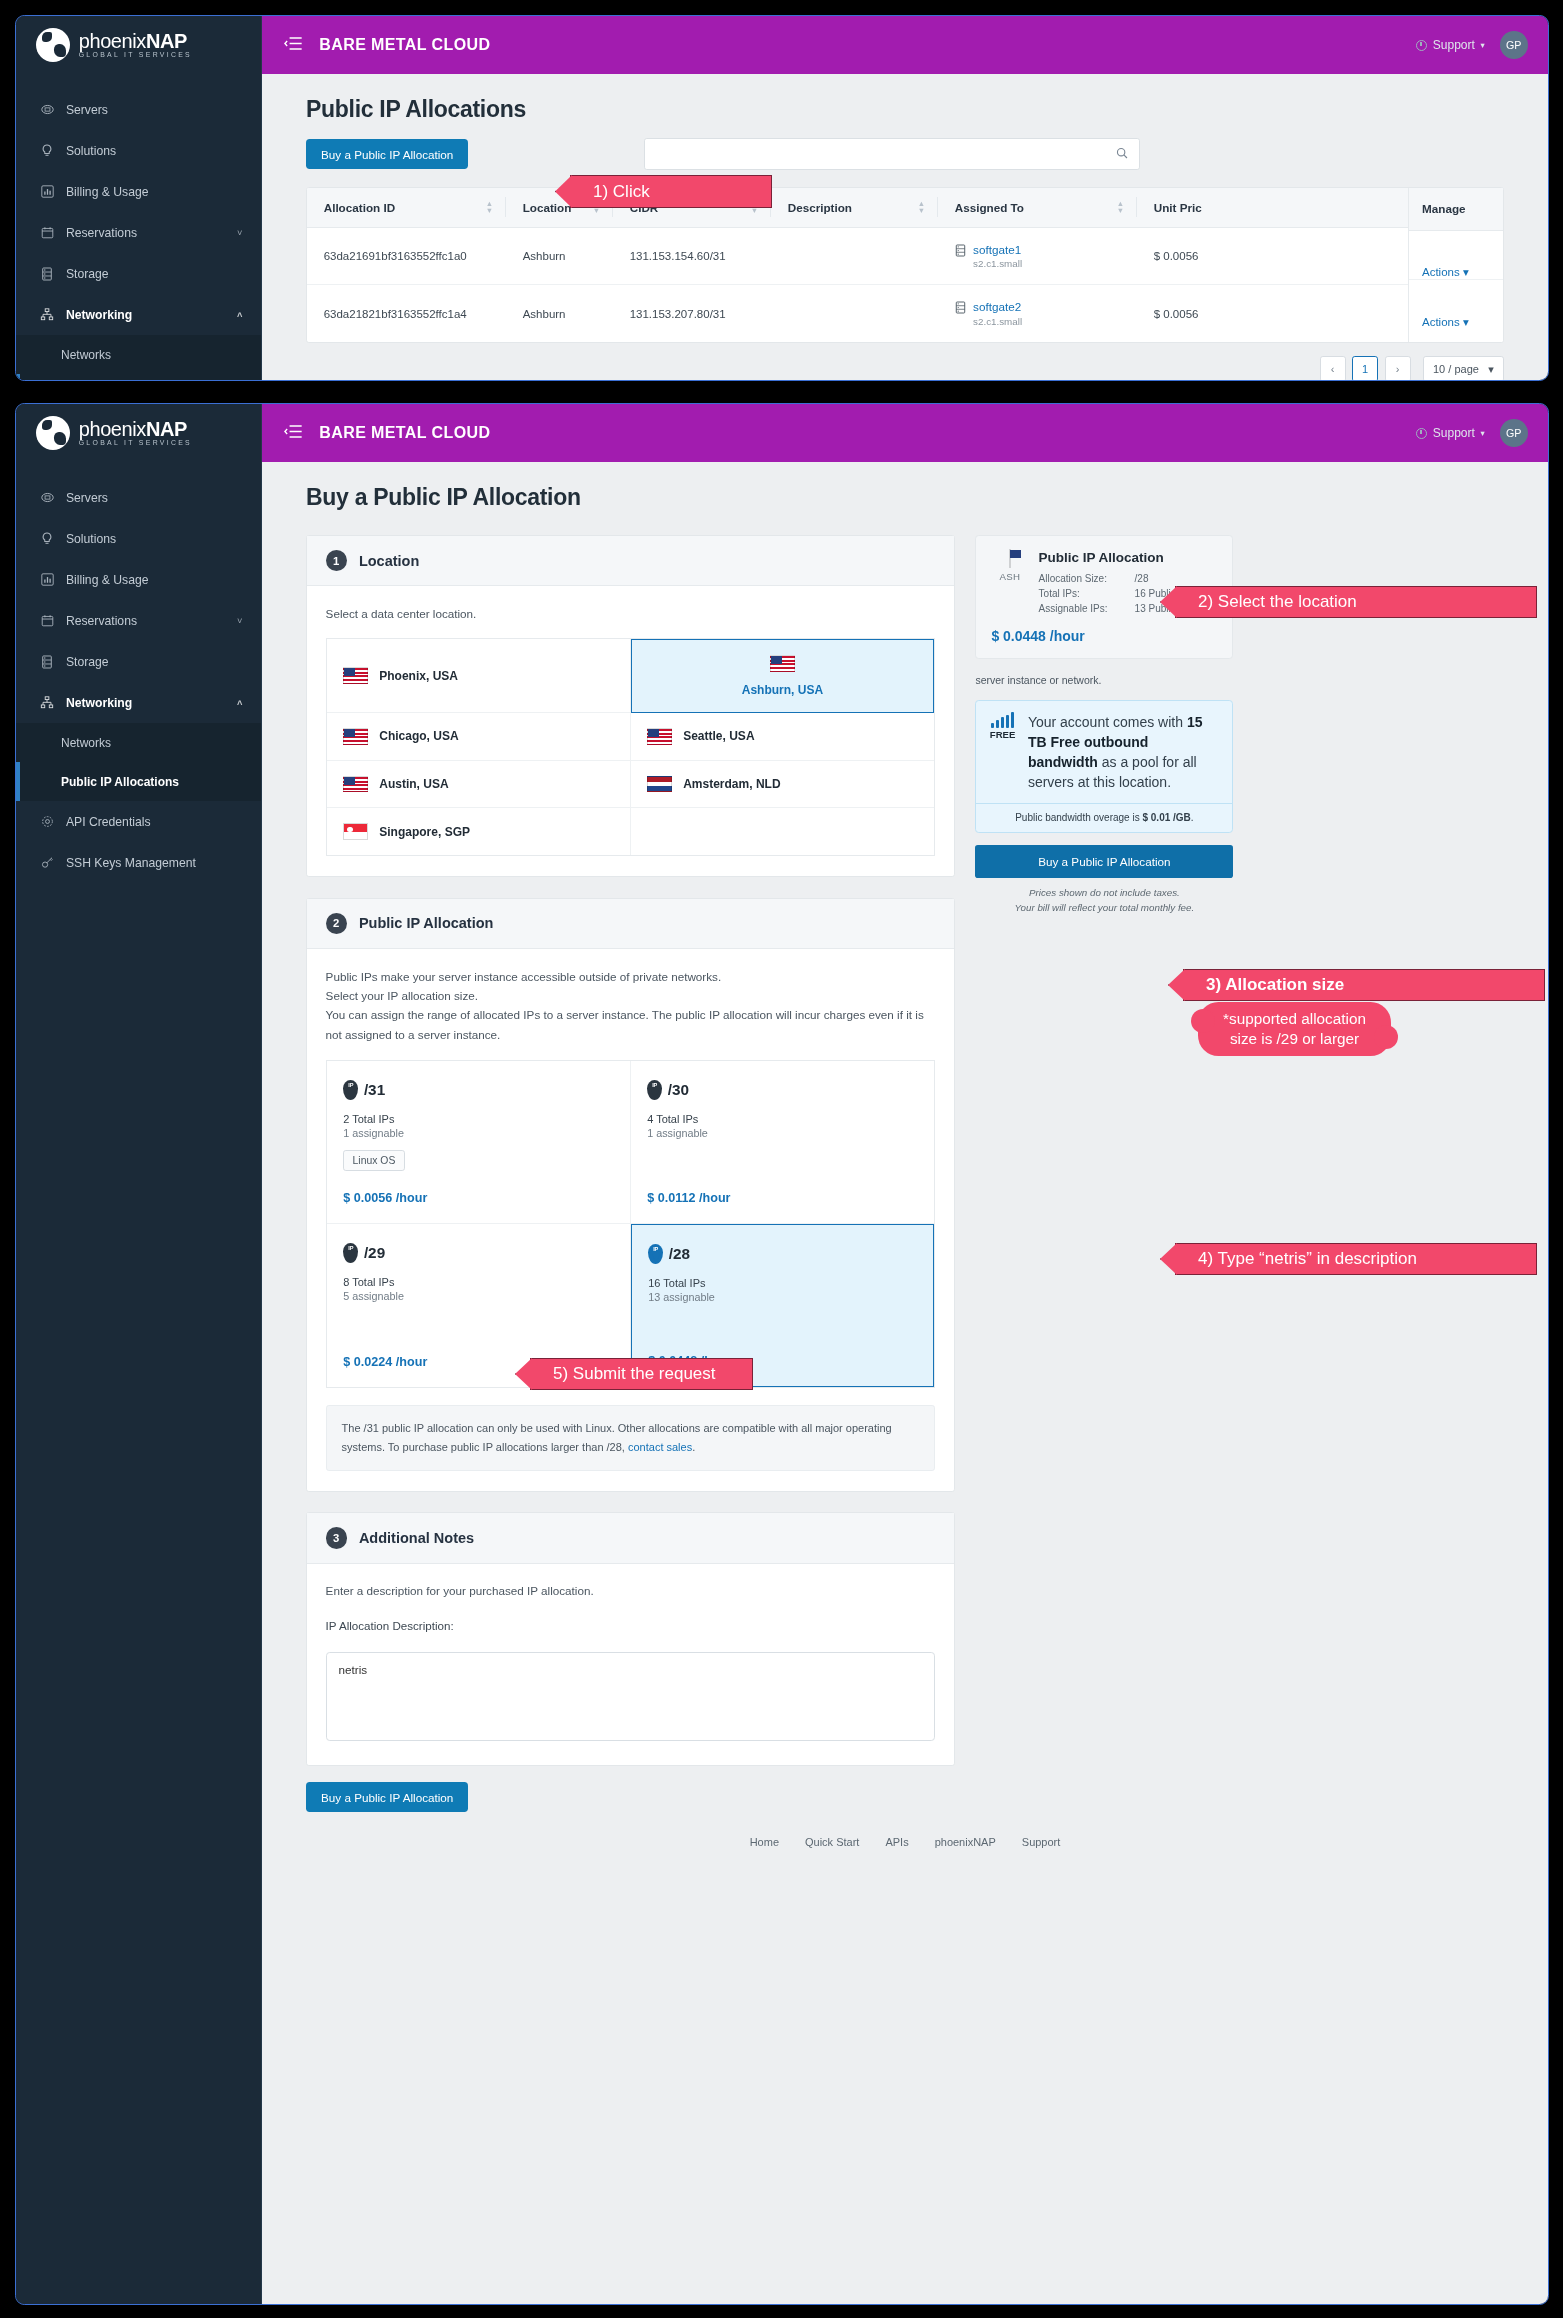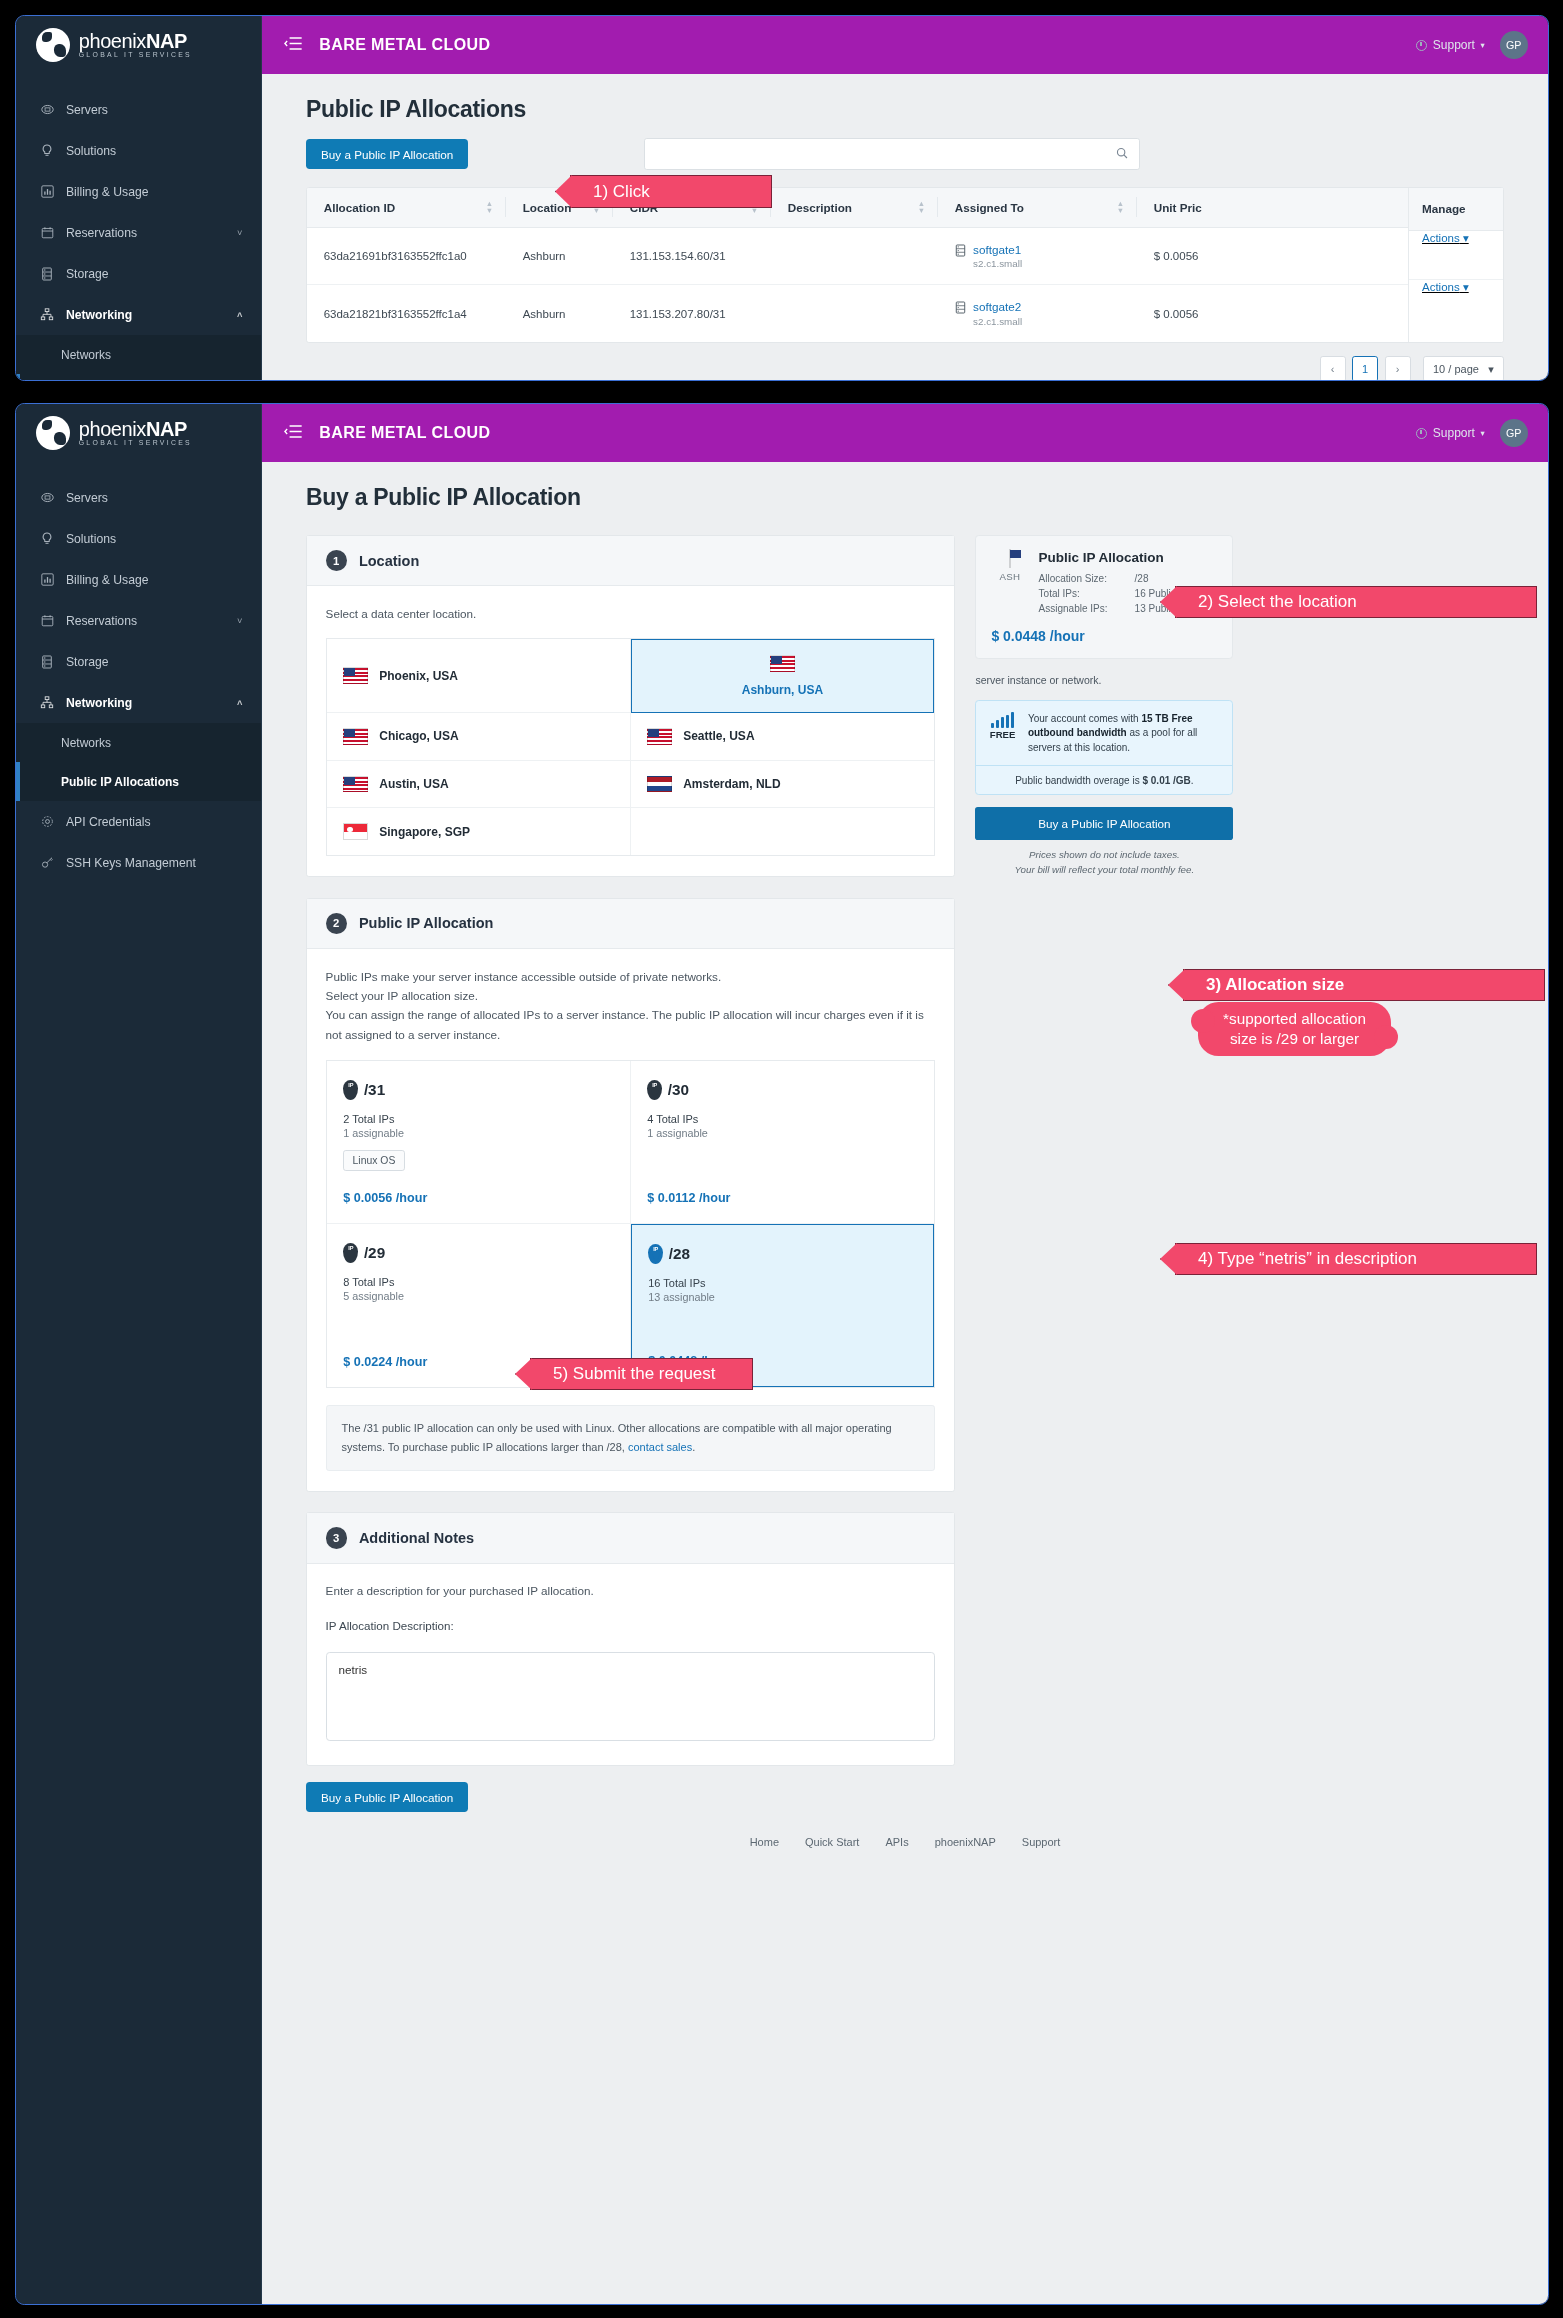--- a/index.html
+++ b/index.html
@@ -195,23 +195,22 @@
   .manage-col {
     position: absolute; right: 0; top: 0; bottom: 0; width: 95px;
     background: #fff; border-left: 0.9px solid #e6eaed;
   }
   .manage-col .mh {
     height: 43px; background: #f5f7f9; border-bottom: 0.9px solid #e6eaed;
     font-size: 11.7px; font-weight: 700; color: #2a3643;
     display:flex; align-items:center; padding-left: 13px;
   }
   .manage-col .mr {
-    height: 49px; display:flex; align-items:flex-start; padding-left: 13px;
+    height: 49px; display:flex; align-items:flex-end; padding-left: 13px;
     border-bottom: 0.9px solid #eef1f3;
-    text-decoration: underline;
   }
   .manage-col .mr:last-child { border-bottom:none; }
 
   .pager {
     display: flex; justify-content: flex-end; align-items: center;
     gap: 6.5px; margin: 13px 44px 0 0;
   }
   .pg-btn {
     width: 26px; height: 26px; border: 0.9px solid #d8dde2;
     background: #fff; border-radius: 2.8px; color: #76828d;
@@ -374,21 +373,21 @@
   }
   .free-box {
     border: 0.9px solid #bfe2f5; background: #e8f5fd; border-radius: 3.7px;
     margin-top: 12px;
   }
   .free-top { display:flex; gap: 9.3px; padding: 10.2px 10.2px; align-items:flex-start;}
   .free-ic { width: 32px; flex:none; text-align:center; }
   .bars { display:flex; align-items:flex-end; gap:1.9px; height:16px; justify-content:center;}
   .bars i { width:3.2px; background:#1572b6; display:block; border-radius:0.9px;}
   .free-word { font-size: 9.6px; font-weight: 700; color:#1d2a35; margin-top:1.9px;}
-  .free-txt { font-size: 10px; color: #33404b; line-height: 1.45; }
+  .free-txt { font-size: 14px; color: #33404b; line-height: 1.45; }
   .free-txt b { color:#16222c; }
   .free-bot {
     border-top: 0.9px solid #bfe2f5; padding: 8.3px 10.2px;
     font-size: 10px; color: #33404b; text-align:center;
   }
   .btn-buy-side {
     width: 100%; margin-top: 12px; background: #0f6fa8; color:#fff;
     border: none; border-radius: 2.8px; padding: 10.2px 0; font-size: 11.7px;
     cursor: pointer; font-family:"Liberation Sans", sans-serif;
   }

